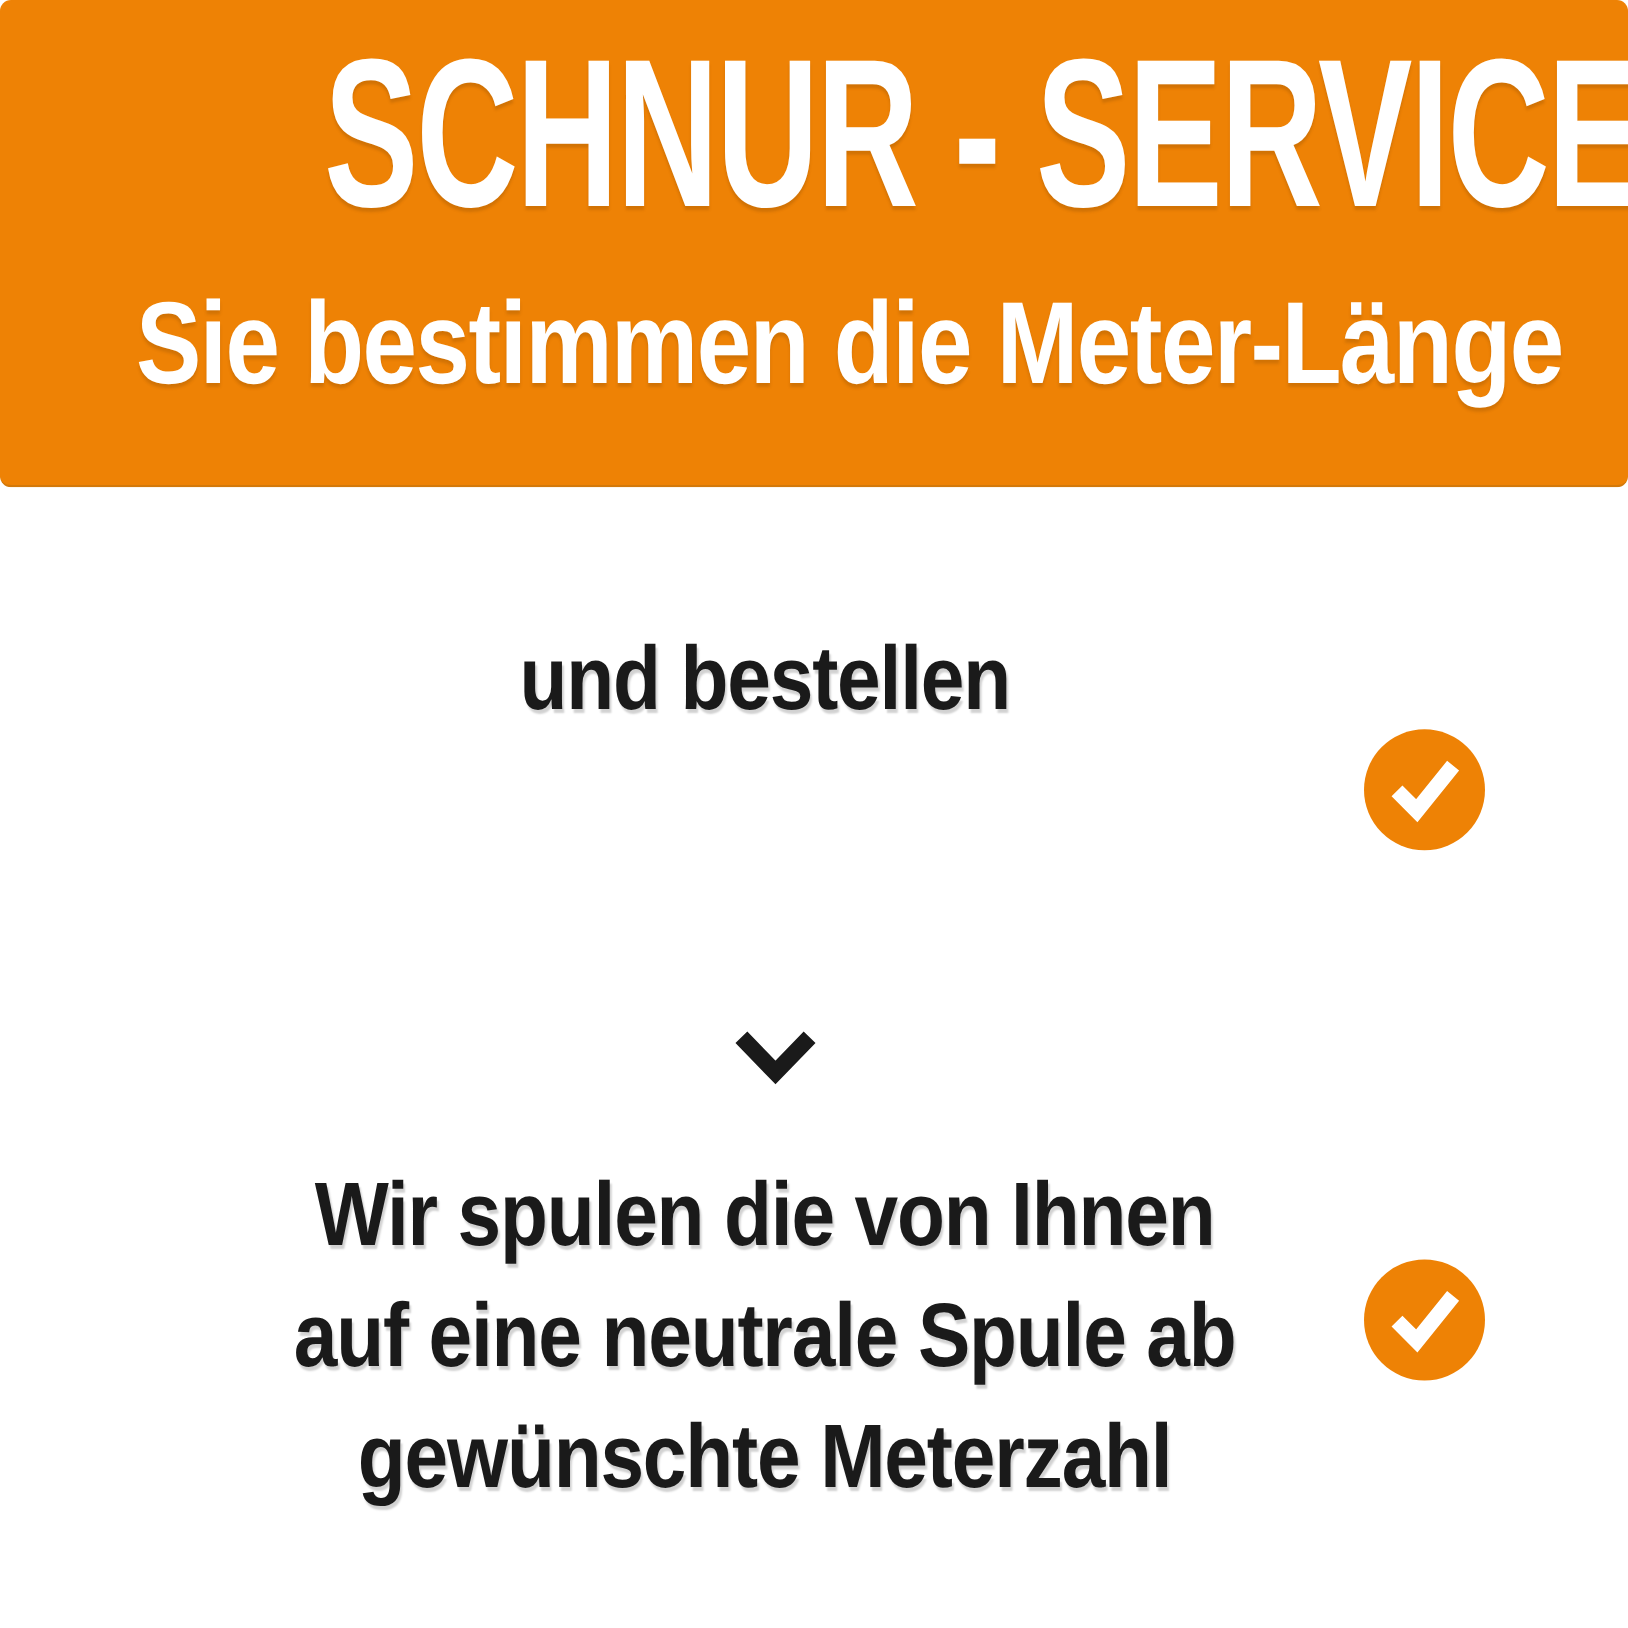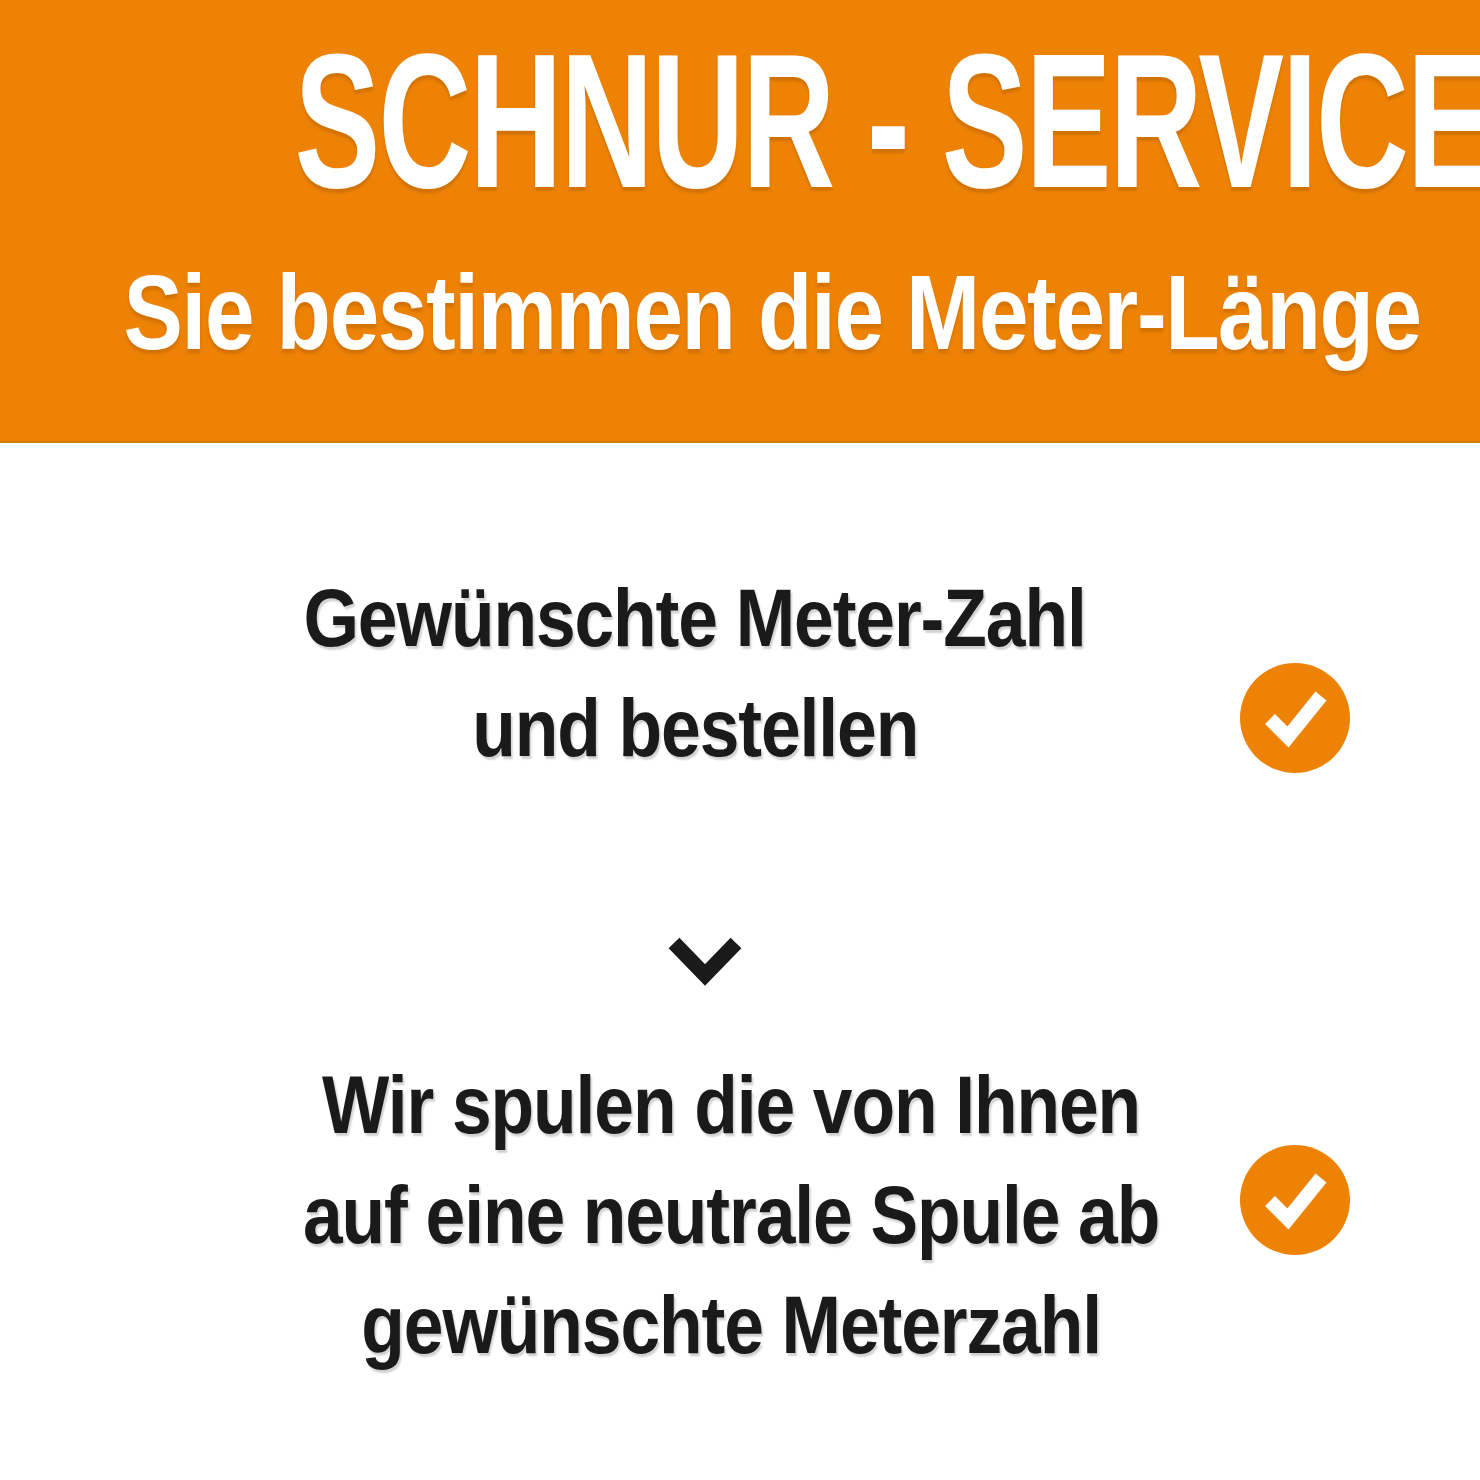--- a/index.html
+++ b/index.html
@@ -14,20 +14,21 @@
   }
 
   
   .header-band {
     position: absolute;
     left: 0; top: 0;
     width: 100%;
     height: 443px;
     background: var(--accent-orange, #ee8205);
     border-bottom: 2px solid rgba(160, 105, 20, 0.35);
+    border-radius: 10px;
   }
   .title {
     position: absolute;
     left: 0; right: 0;
     top: 36px;
     text-align: center;
     font-size: 192px;
     line-height: 170px;
     font-weight: 700;
     color: var(--text-white, #ffffff);
@@ -61,21 +62,21 @@
     font-weight: 700;
     font-size: 82px;
     line-height: 110px;
     color: var(--text-black, #1a1a1a);
   }
   .step-text .cond {
     transform: scaleX(0.87);
     text-shadow: 2px 3px 2px rgba(0, 0, 0, 0.18);
   }
   .step1-text { top: 563px; }
-  .step2-text { top: 1050px; margin-left: 36px; }
+  .step2-text { top: 1050px; }
 
   
   .check-badge {
     position: absolute;
     width: 110px;
     height: 110px;
     border-radius: 50%;
     background: var(--accent-orange, #ee8205);
     display: flex;
     align-items: center;
@@ -103,23 +104,20 @@
       <span class="cond cond-title">SCHNUR - SERVICE</span>
     </h1>
     <h2 class="subtitle">
       <span class="cond cond-subtitle">Sie bestimmen die Meter-Länge</span>
     </h2>
   </header>
 
   <section>
     <div class="step-text step1-text">
       <div class="line">
-        <span class="cond">Gewünschte Meter-Zahl</span>
-      </div>
-      <div class="line">
         <span class="cond">und bestellen</span>
       </div>
     </div>
     <div class="check-badge check-badge-1">
       <svg width="110" height="110" viewBox="0 0 110 110">
         <path d="M30 56 L48 74 L81 33" fill="none" stroke="#ffffff" stroke-width="14" stroke-linecap="butt" stroke-linejoin="miter"></path>
       </svg>
     </div>
   </section>
 

